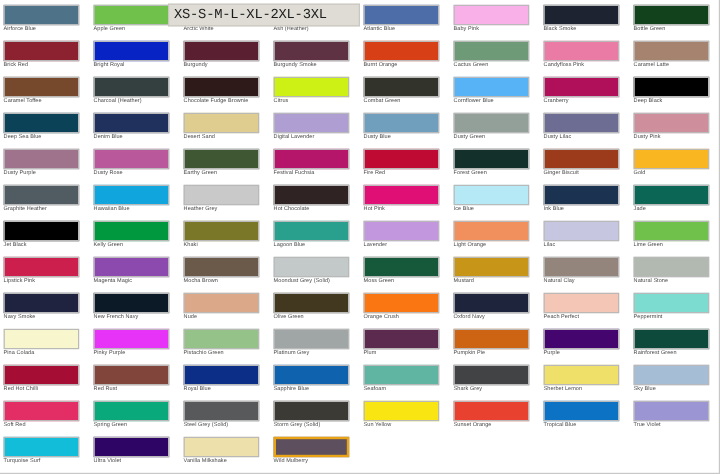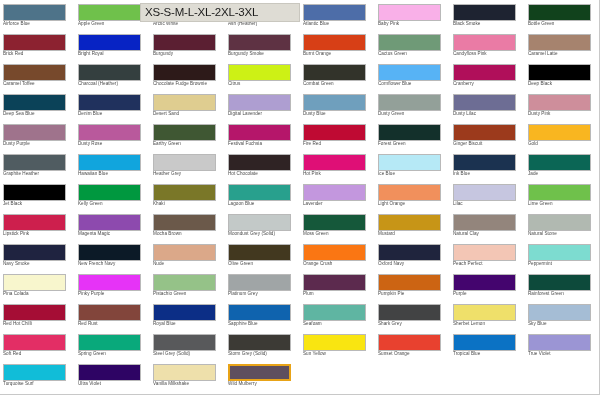--- a/index.html
+++ b/index.html
@@ -77,21 +77,21 @@
     z-index: 5;
   }
   #size-banner-text {
     position: absolute;
     left: 145px;
     top: 4px;
     z-index: 6;
     font-size: 11.5px;
     line-height: 17px;
     color: #1c1c1c;
-    font-family: Liberation Sans, sans-serif;
+    font-family: Liberation Mono, monospace;
     letter-spacing: -0.2px;
     white-space: nowrap;
   }
 </style>
 </head>
 <body>
 
 <div id="page">
 
   <div id="swatch-grid">

